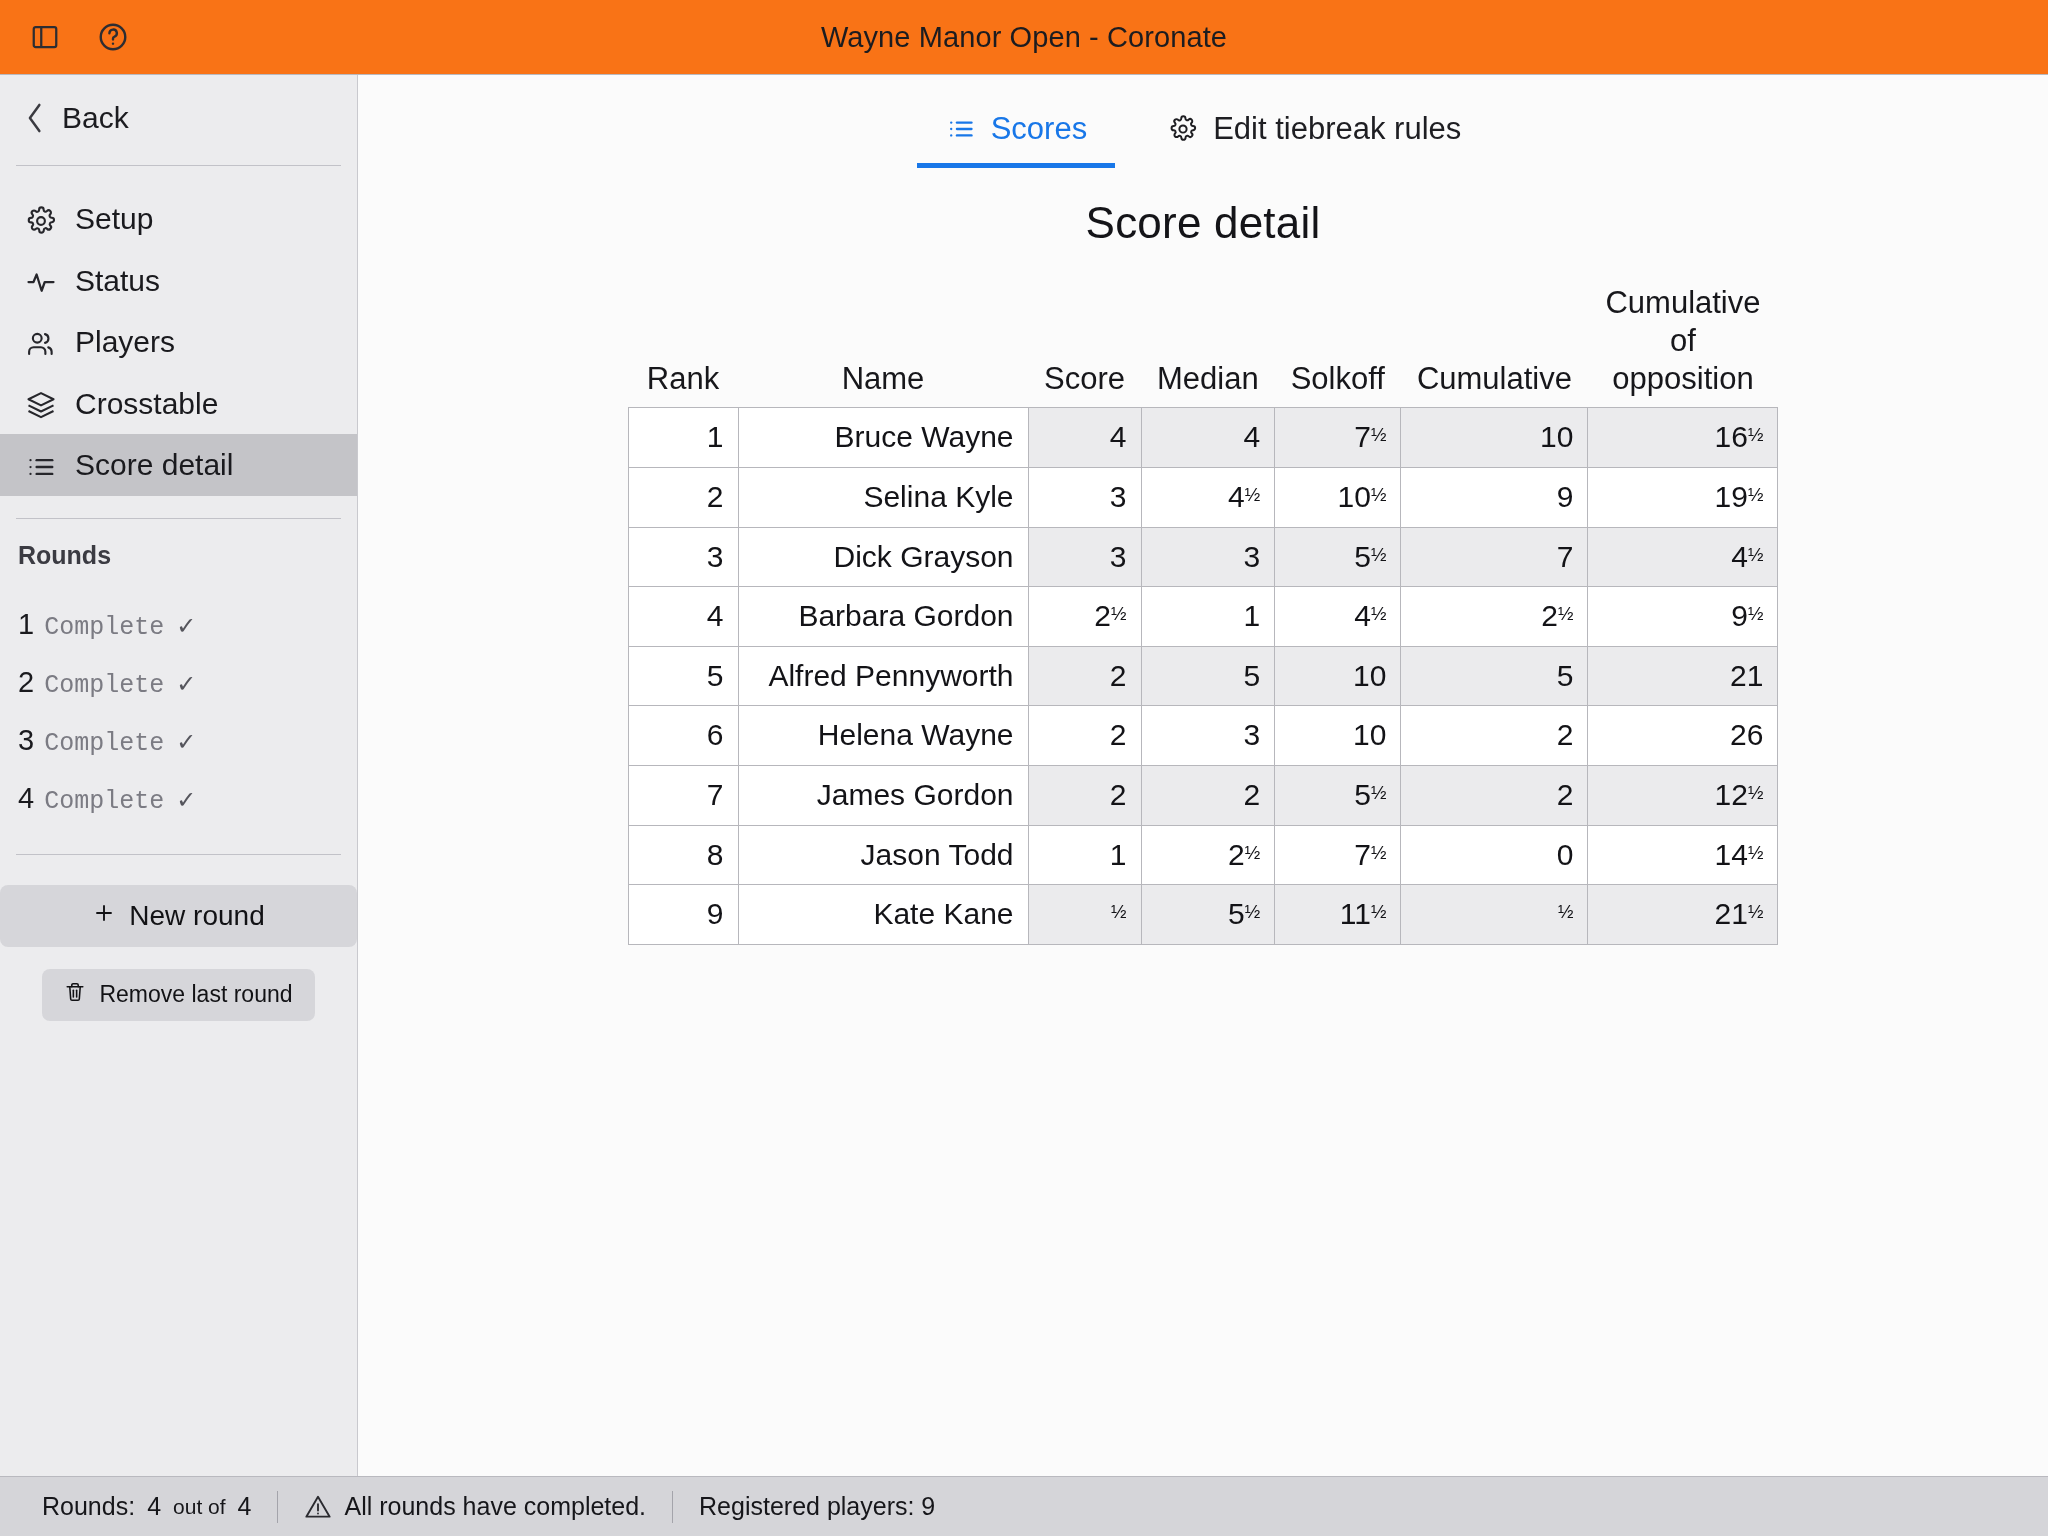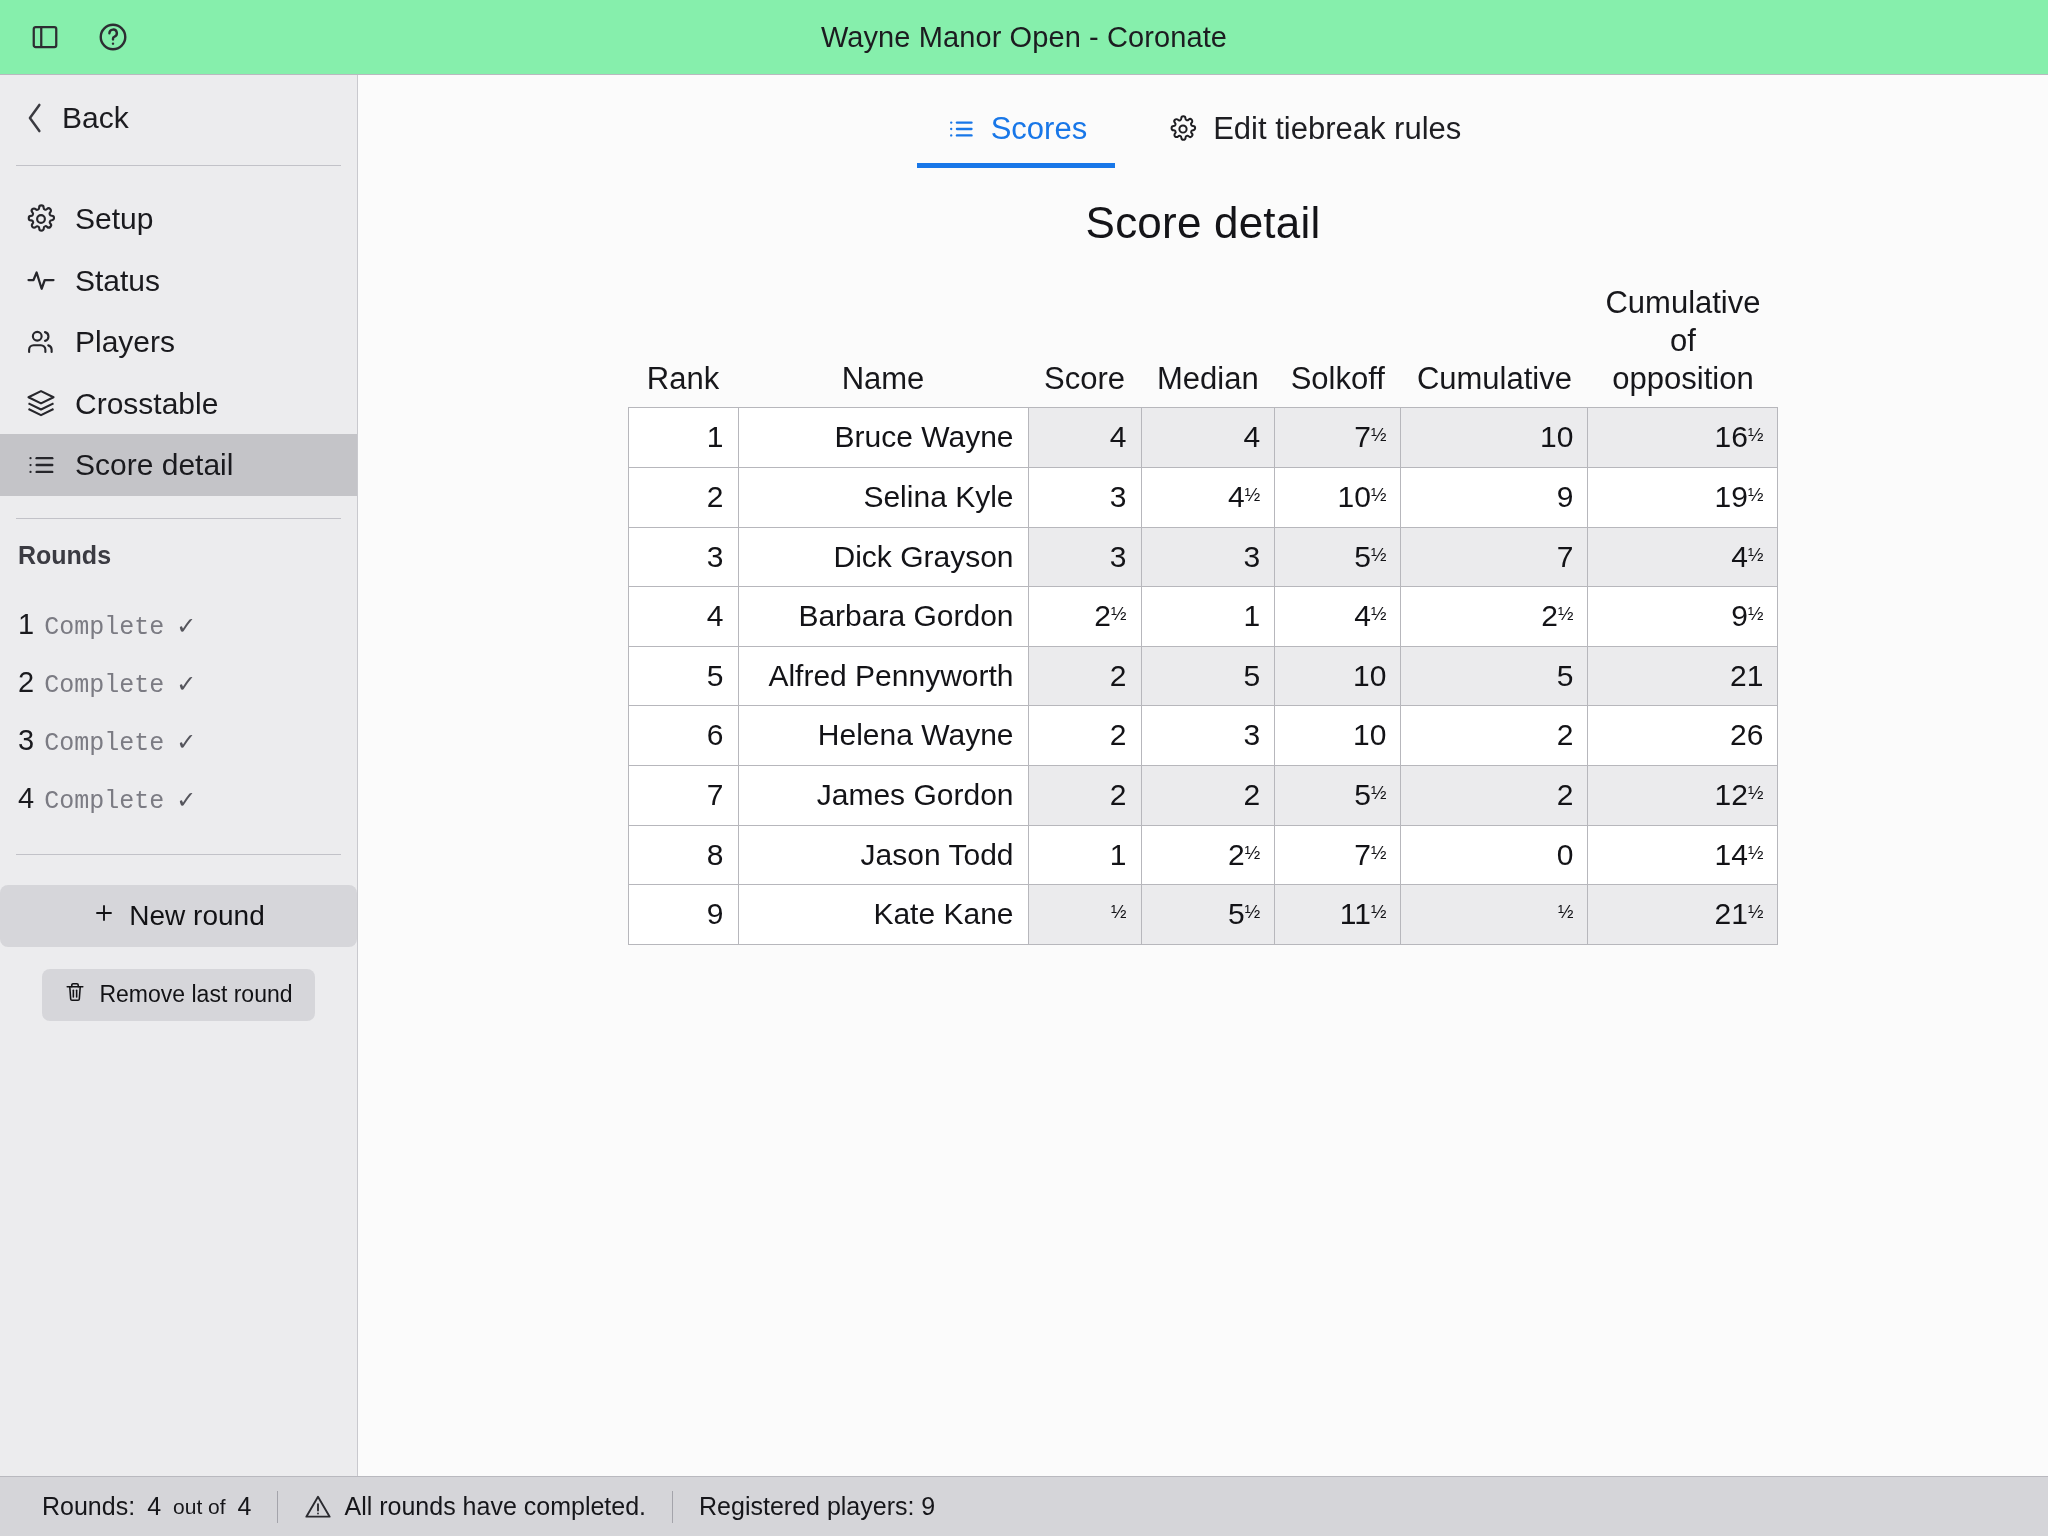--- a/index.html
+++ b/index.html
@@ -18,21 +18,21 @@
     width: 2048px;
     height: 1536px;
     display: flex;
     flex-direction: column;
   }
 
   
   .titlebar {
     height: 75px;
     min-height: 75px;
-    background: #86efac;
+    background: #f97316;
     border-bottom: 1px solid #b9b9bf;
     display: flex;
     align-items: center;
     position: relative;
     padding-left: 22px;
   }
   .tb-icon {
     width: 46px;
     height: 46px;
     display: flex;
@@ -84,21 +84,21 @@
     color: #3a3a40;
   }
   .sb-divider {
     height: 1px;
     background: #c2c2c8;
     margin: 14px 16px 0 16px;
   }
   .nav-list { margin-top: 22px; }
   .nav-item {
     display: flex;
-    align-items: center;
+    align-items: flex-end;
     gap: 17px;
     padding: 12px 0 12px 24px;
     font-size: 30px;
     color: #1a1a1e;
     cursor: pointer;
     line-height: 1.25;
   }
   .nav-item.active { background: #c4c4c8; }
   .nav-icon {
     width: 34px;

